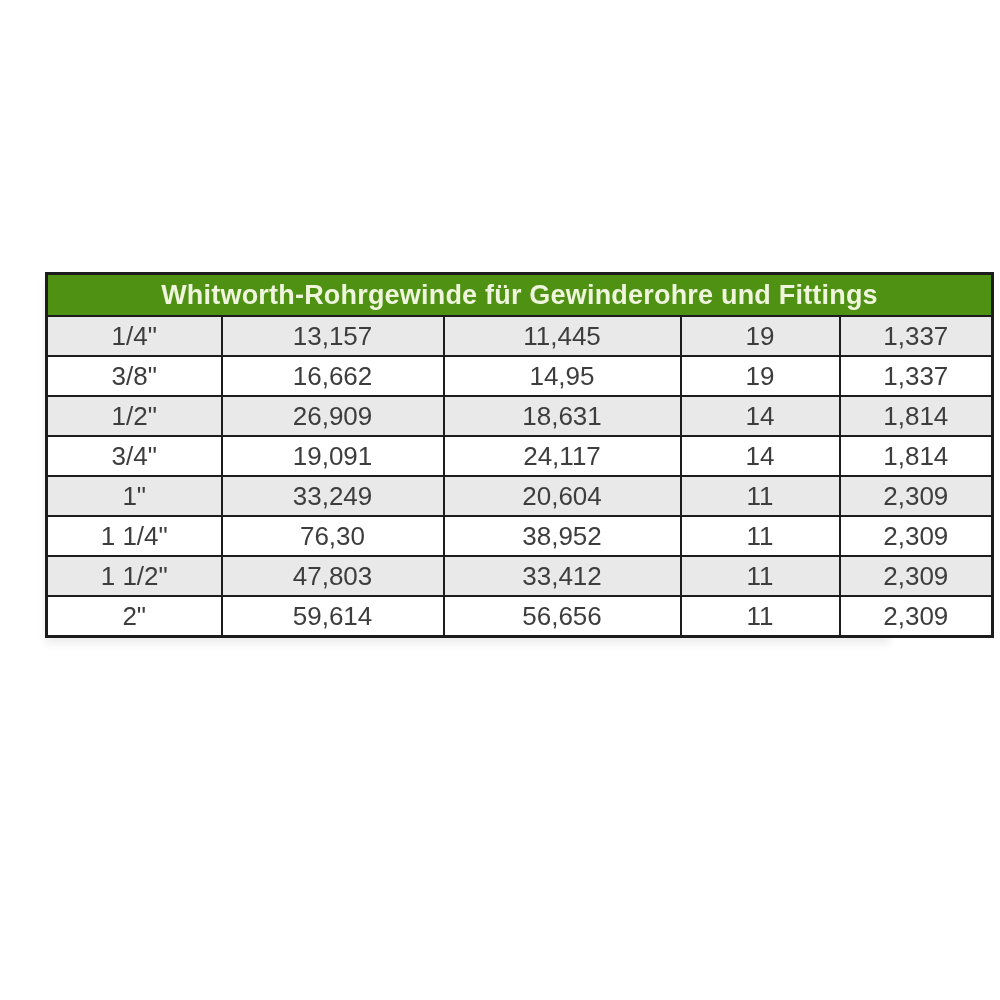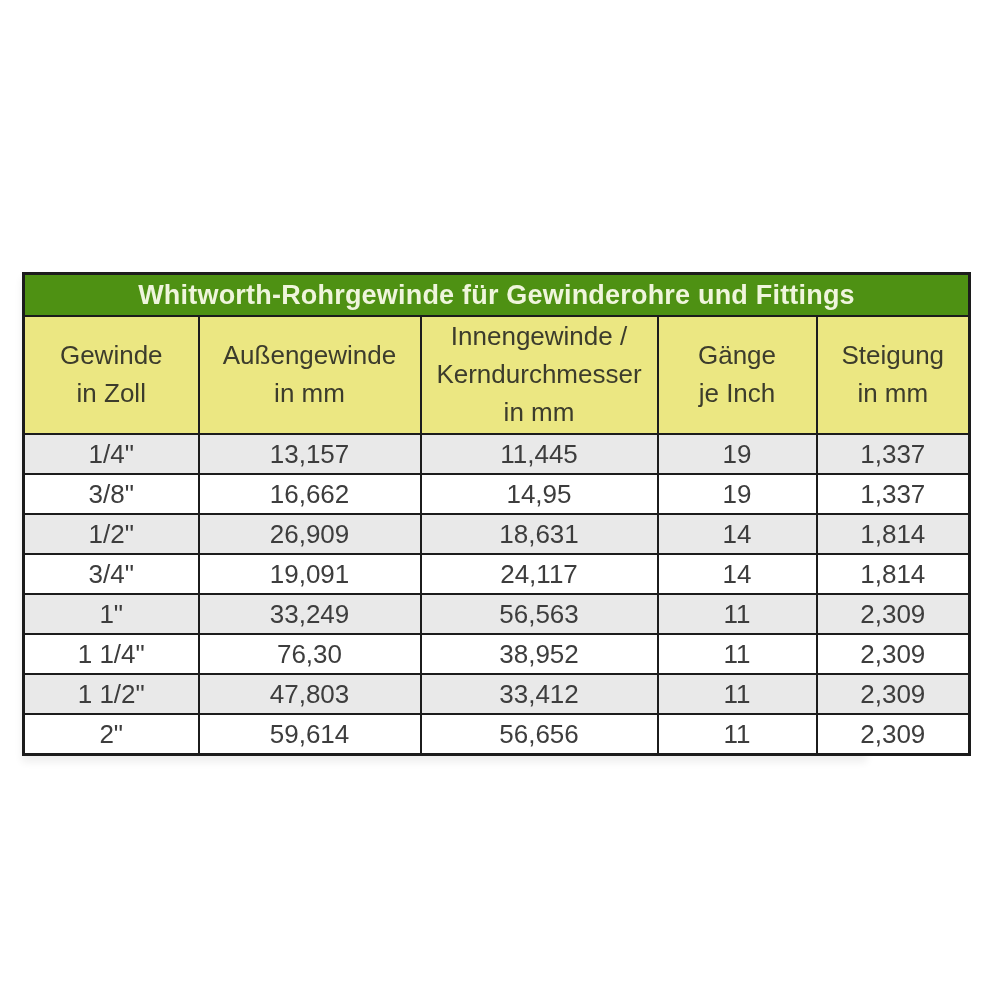--- a/index.html
+++ b/index.html
@@ -12,21 +12,21 @@
     overflow: hidden;
   }
   .page {
     position: relative;
     width: 1000px;
     height: 1000px;
     background: #ffffff;
   }
   .table-wrap {
     position: absolute;
-    left: 22px;
+    left: 45px;
     top: 272px;
     width: 845px;
     box-shadow: 0 6px 8px rgba(0,0,0,0.07);
   }
   table.whitworth {
     width: 946px;
     border-collapse: collapse;
     table-layout: fixed;
   }
   table.whitworth th,
@@ -80,33 +80,20 @@
         <col class="c1">
           <col class="c2">
           <col class="c3">
           <col class="c4">
           <col class="c5">
       </colgroup>
       <thead>
         <tr class="title-row">
           <th colspan="5">Whitworth-Rohrgewinde für Gewinderohre und Fittings</th>
         </tr>
-        <tr class="header-row" id="header-row">
-            <th>Gewinde
-in Zoll</th>
-            <th>Außengewinde
-in mm</th>
-            <th>Innengewinde /
-Kerndurchmesser
-in mm</th>
-            <th>Gänge
-je Inch</th>
-            <th>Steigung
-in mm</th>
-          </tr>
       </thead>
       <tbody id="table-body">
           <tr class="stripe-gray">
             <td>1/4"</td>
             <td>13,157</td>
             <td>11,445</td>
             <td>19</td>
             <td>1,337</td>
           </tr>
           <tr class="stripe-white">
@@ -126,21 +113,21 @@
           <tr class="stripe-white">
             <td>3/4"</td>
             <td>19,091</td>
             <td>24,117</td>
             <td>14</td>
             <td>1,814</td>
           </tr>
           <tr class="stripe-gray">
             <td>1"</td>
             <td>33,249</td>
-            <td>56,563</td>
+            <td>20,604</td>
             <td>11</td>
             <td>2,309</td>
           </tr>
           <tr class="stripe-white">
             <td>1 1/4"</td>
             <td>76,30</td>
             <td>38,952</td>
             <td>11</td>
             <td>2,309</td>
           </tr>

